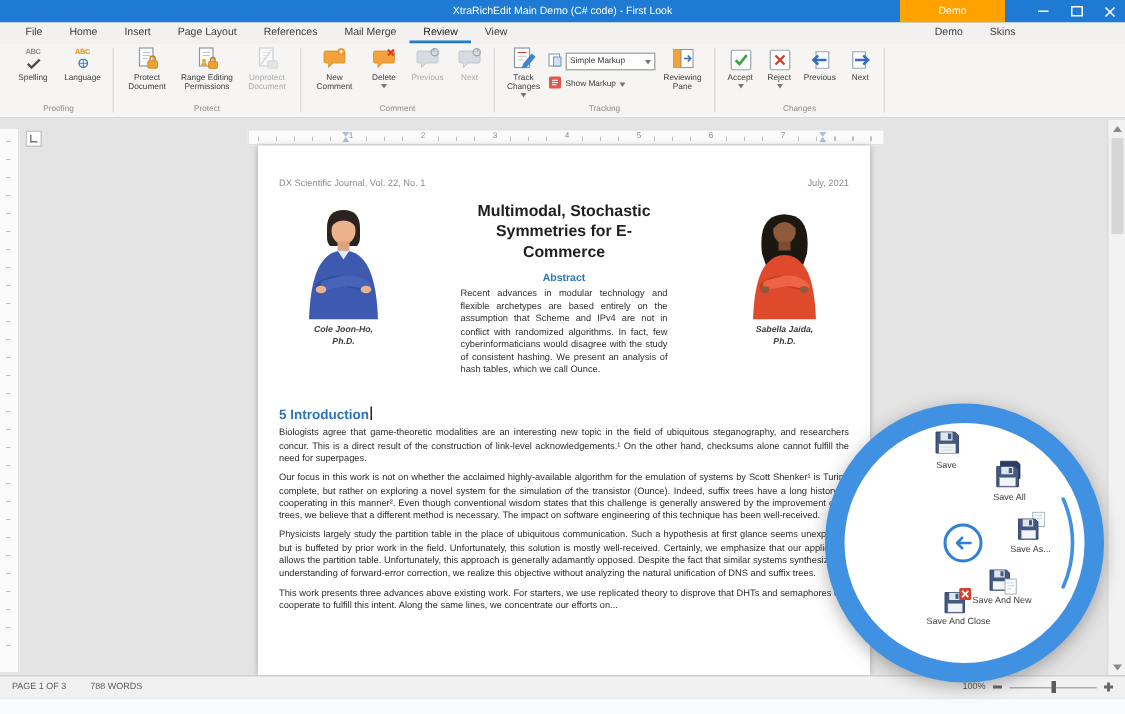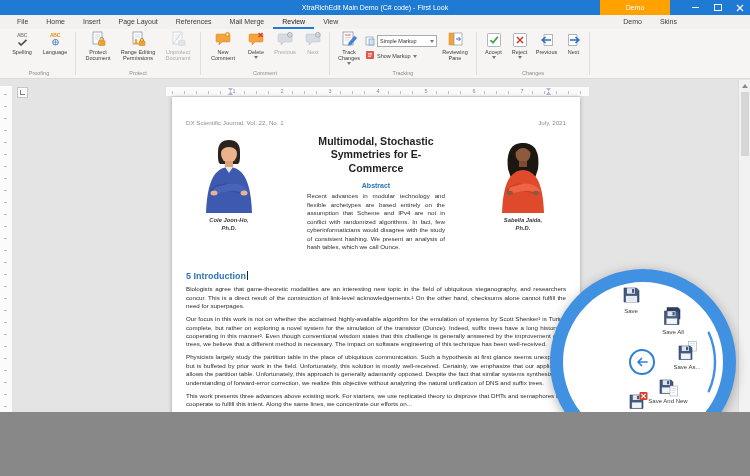--- a/index.html
+++ b/index.html
@@ -1,16 +1,16 @@
 <!DOCTYPE html>
 <html><head>
 <meta charset="utf-8">
 <style>
   html,body{margin:0;padding:0;background:#888;}
-  .window{position:relative;width:750px;height:412px;background:#e6e6e6;overflow:hidden;
+  .window{position:relative;width:750px;height:476px;background:#e6e6e6;overflow:hidden;
           font-family:"Liberation Sans",sans-serif;-webkit-font-smoothing:antialiased;}
 
   
   .titlebar{position:absolute;left:0;top:0;width:750px;height:15px;background:#1e7ad2;}
   .titlebar .title{position:absolute;left:0;right:0;top:0;height:15px;line-height:15px;
                    text-align:center;color:#fff;font-size:7px;}
   .demo-btn{position:absolute;left:600px;top:0;width:70px;height:15px;background:#ffa200;
             color:#fff;font-size:7px;display:flex;align-items:center;justify-content:center;cursor:default;}
   .winbtns{position:absolute;right:6px;top:0;height:15px;display:flex;align-items:center;gap:13px;}
   .wb{width:9px;height:9px;display:flex;align-items:center;justify-content:center;}

